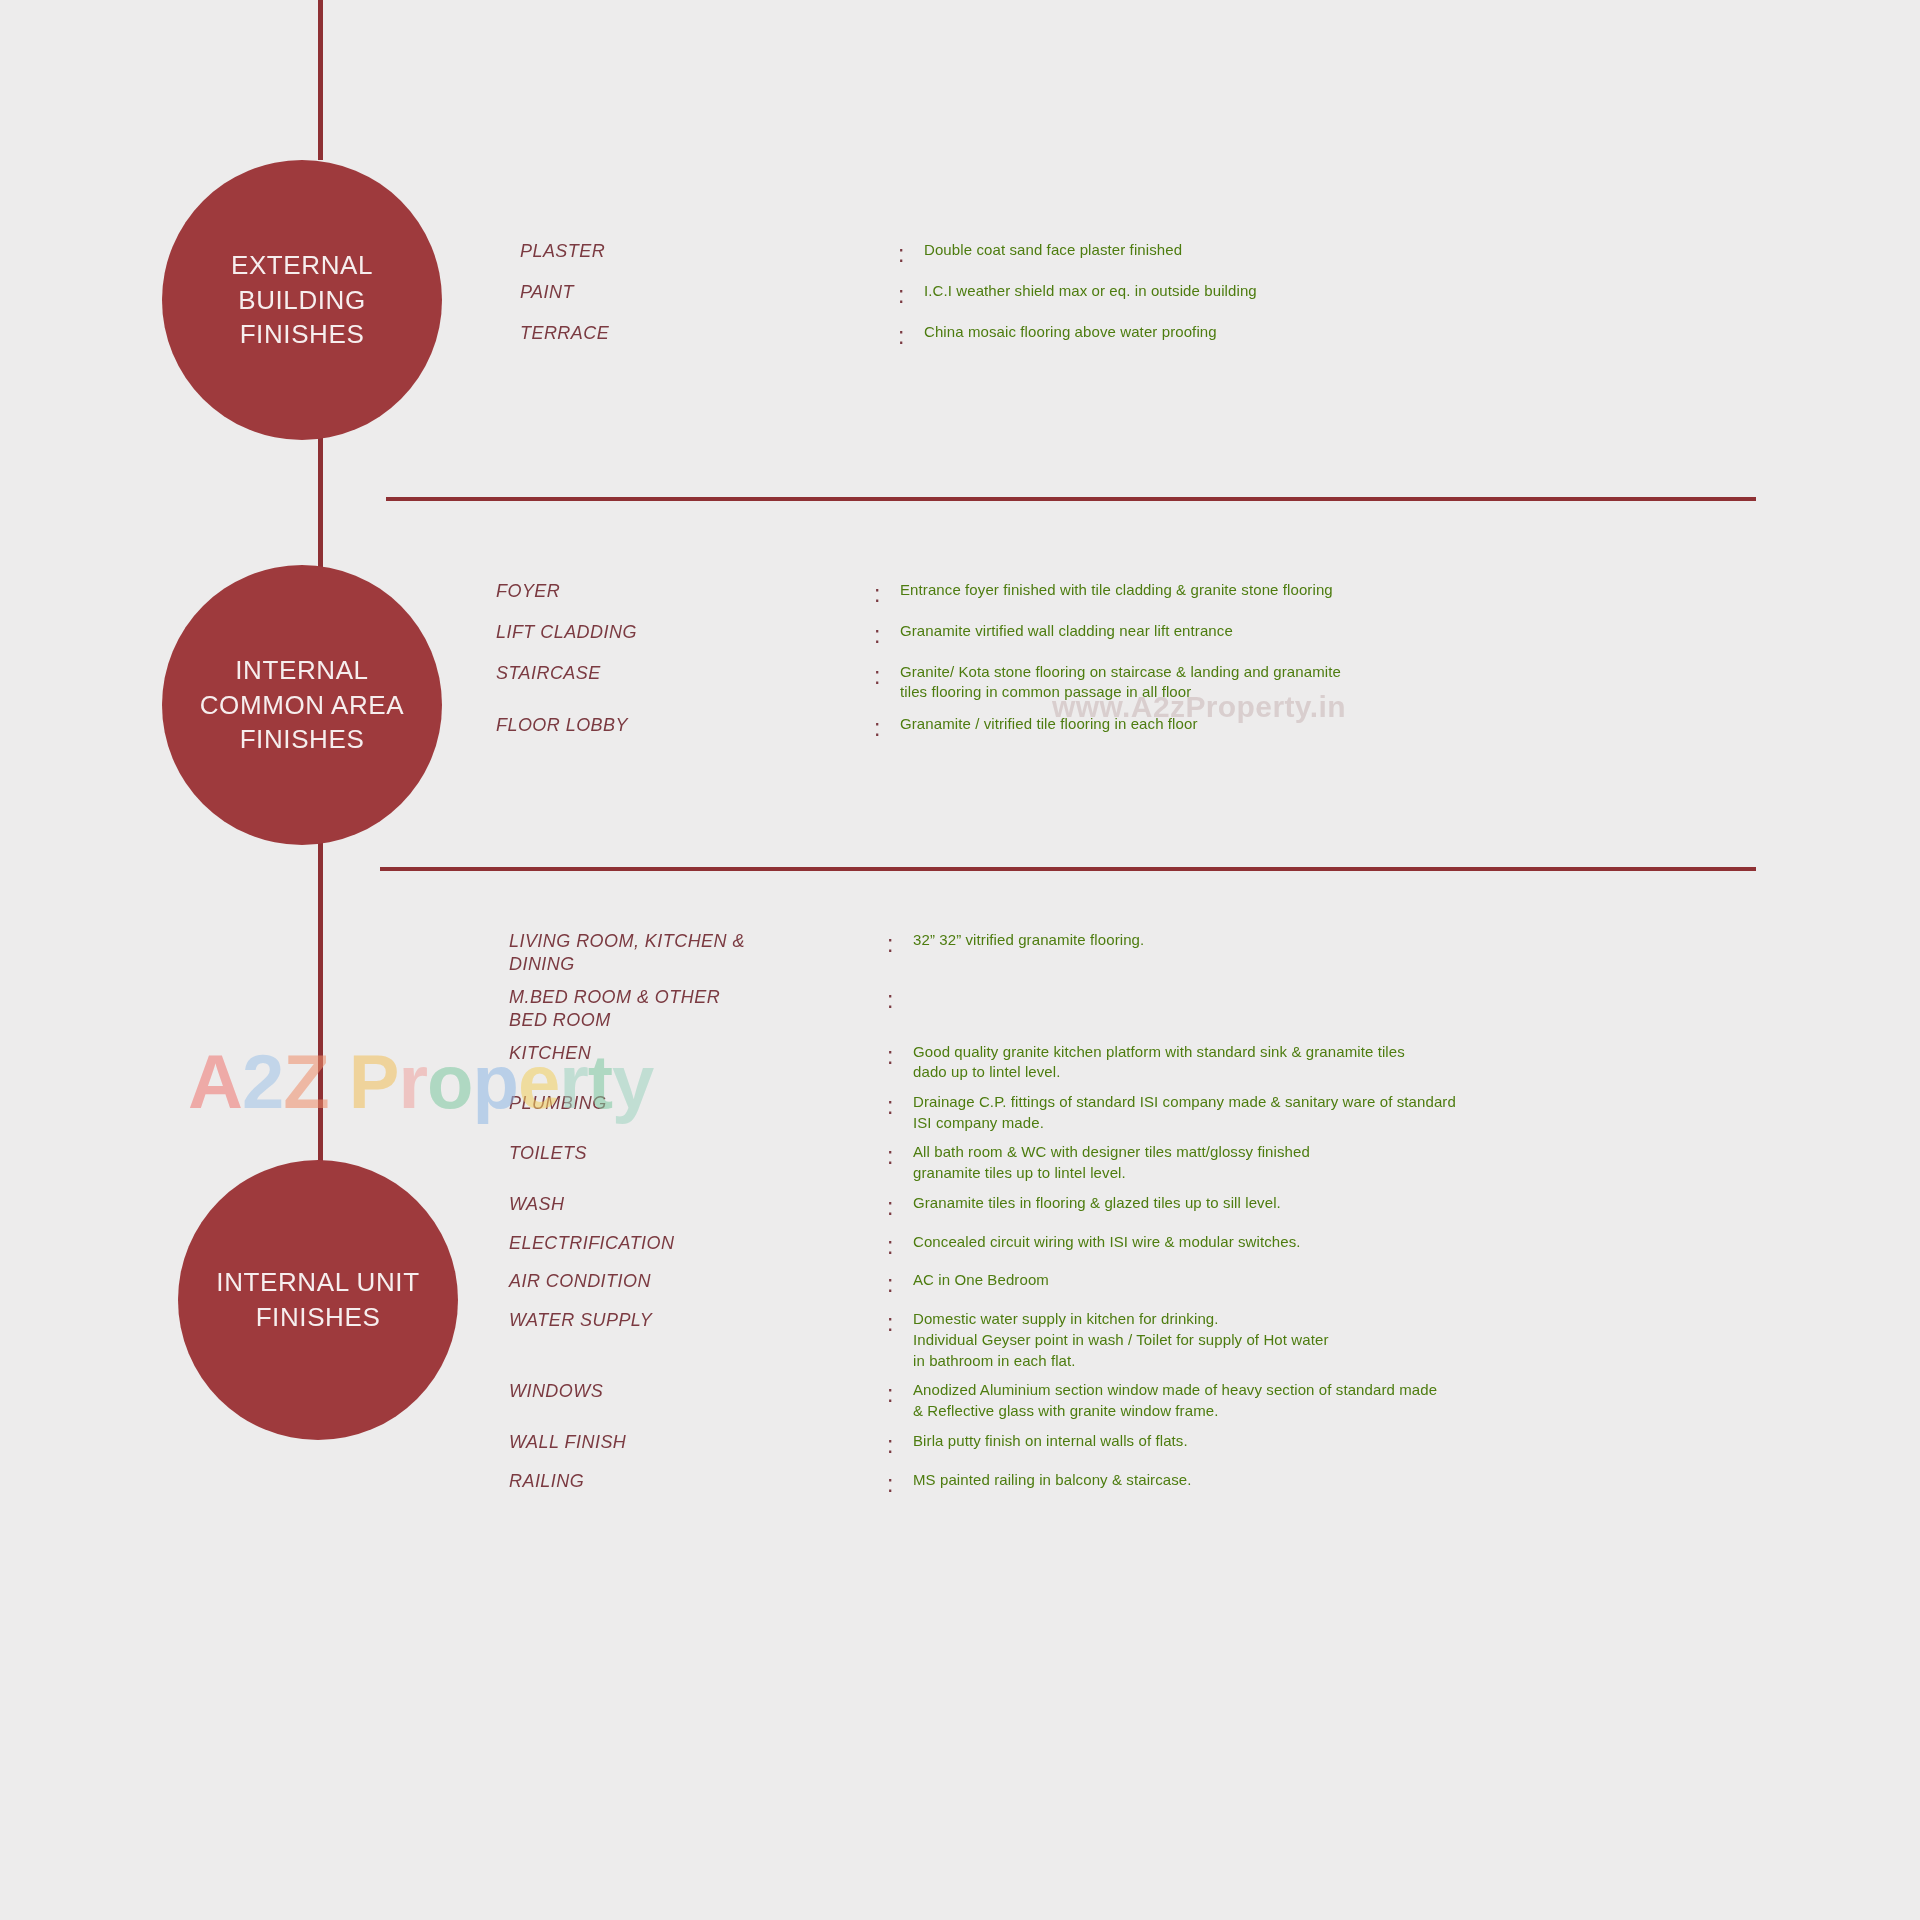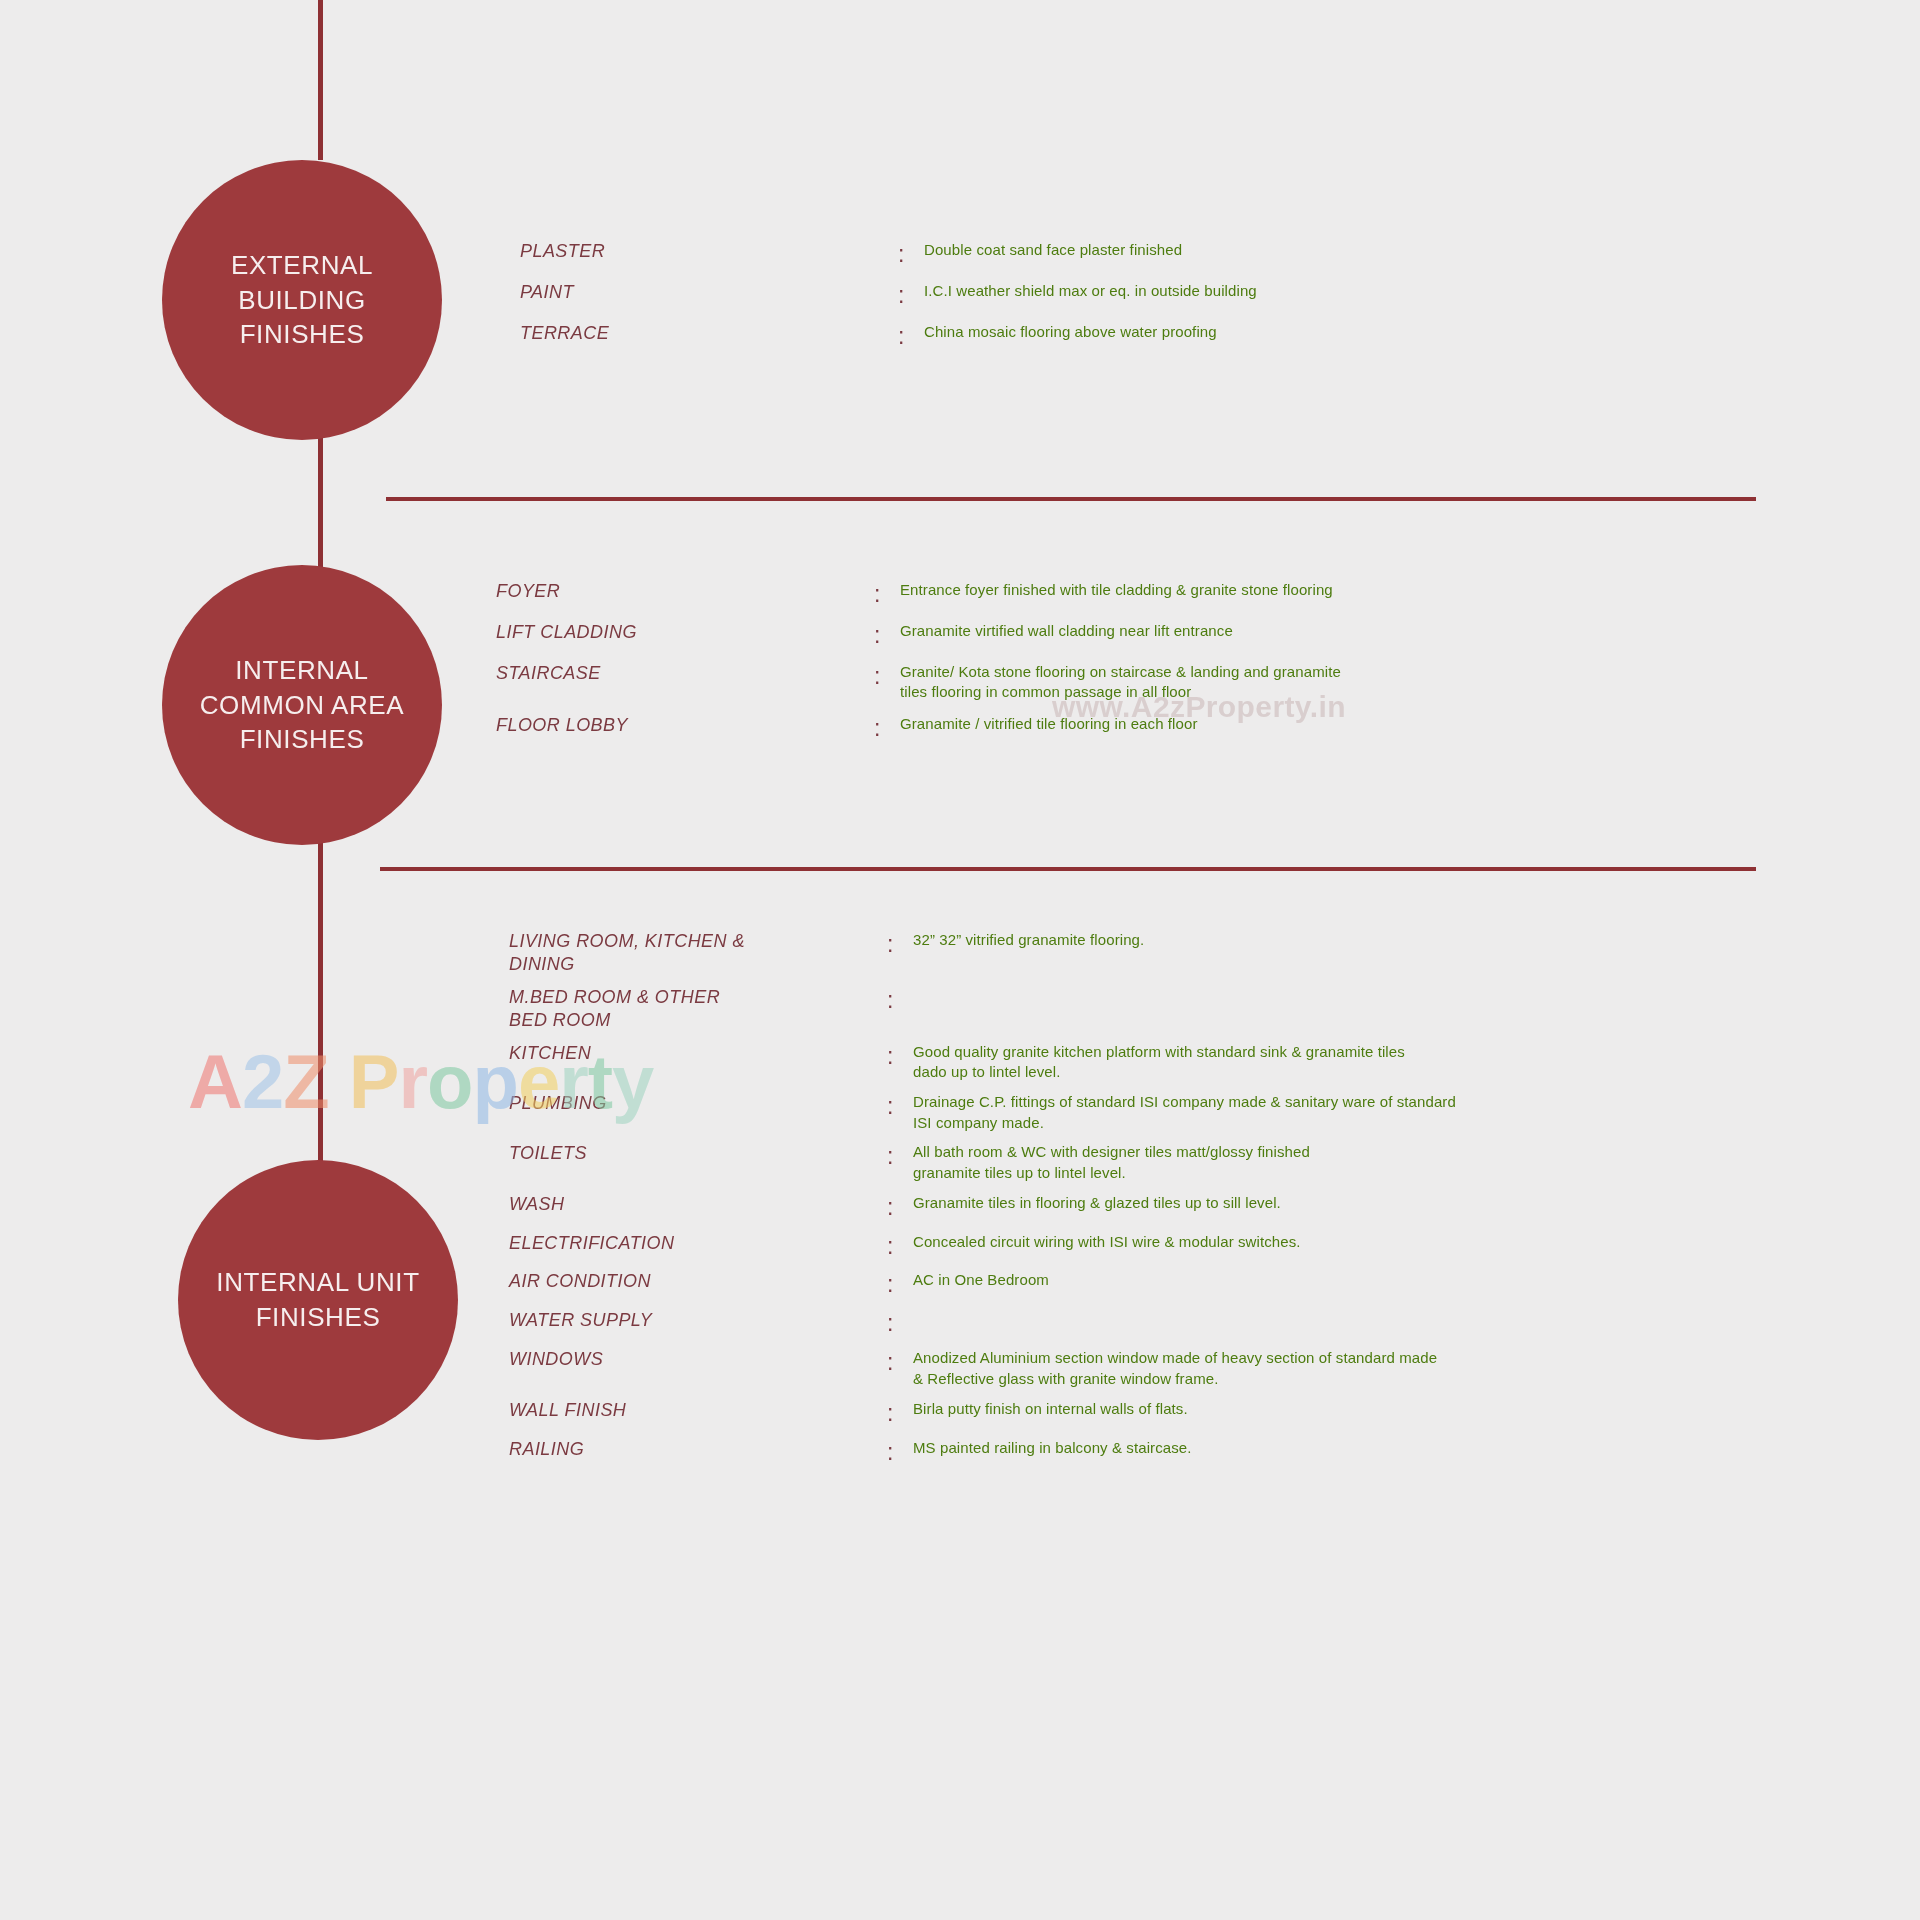--- a/index.html
+++ b/index.html
@@ -245,20 +245,23 @@
       <div class="spec-value">Concealed circuit wiring with ISI wire &amp; modular switches.</div>
     </div>
     <div class="spec-row">
       <div class="spec-label">AIR CONDITION</div>
       <div class="spec-colon">:</div>
       <div class="spec-value">AC in  One Bedroom</div>
     </div>
     <div class="spec-row">
       <div class="spec-label">WATER SUPPLY</div>
       <div class="spec-colon">:</div>
+      <div class="spec-value">Domestic water supply in kitchen for drinking.
+Individual  Geyser point in wash / Toilet for supply of Hot water
+in bathroom in each flat.</div>
     </div>
     <div class="spec-row">
       <div class="spec-label">WINDOWS</div>
       <div class="spec-colon">:</div>
       <div class="spec-value">Anodized Aluminium section window made of heavy section of standard made
  &amp; Reflective glass with granite window frame.</div>
     </div>
     <div class="spec-row">
       <div class="spec-label">WALL FINISH</div>
       <div class="spec-colon">:</div>

